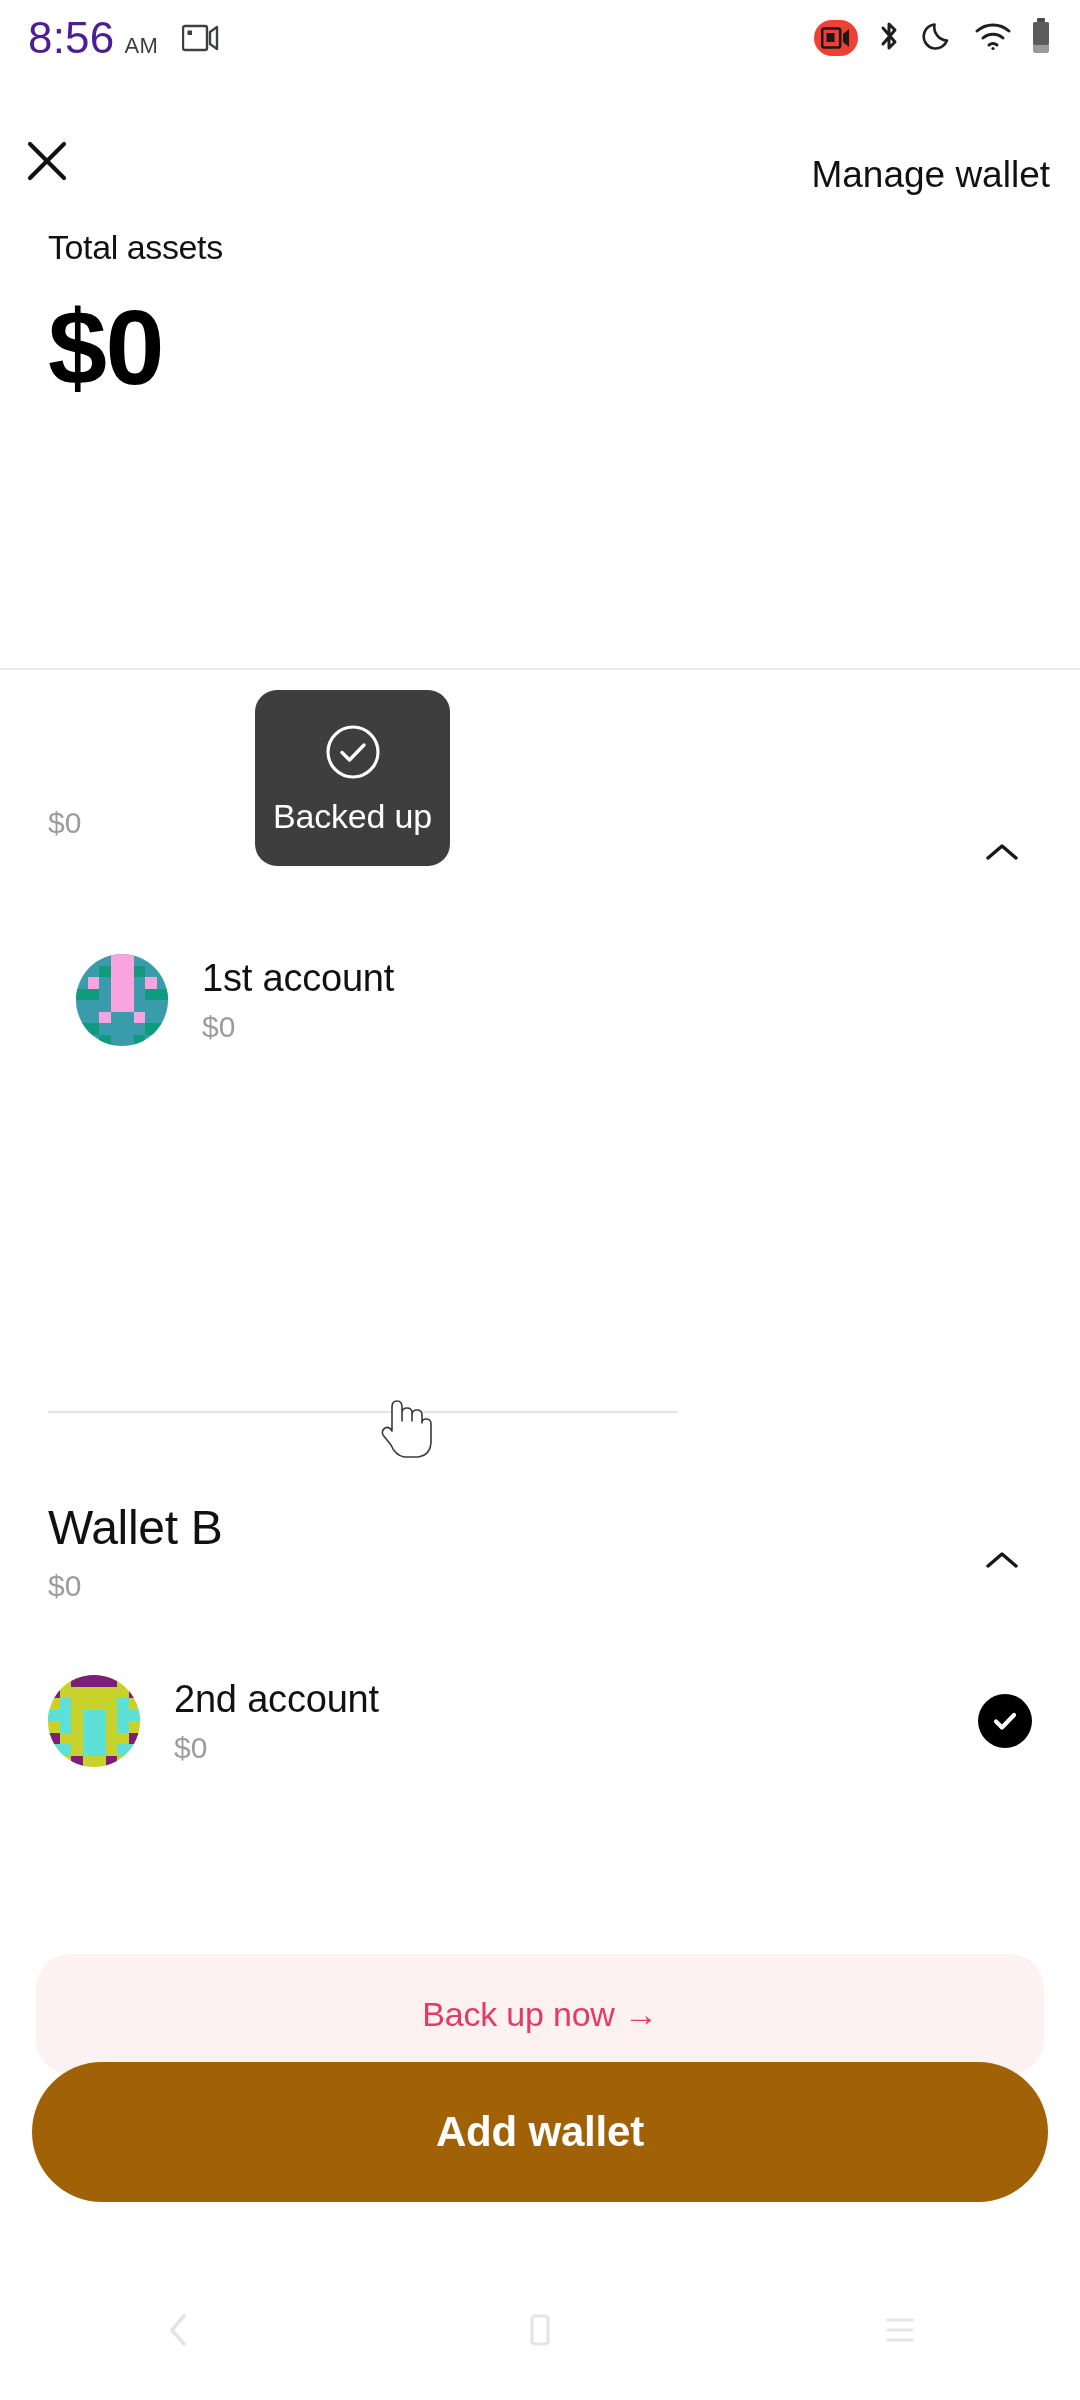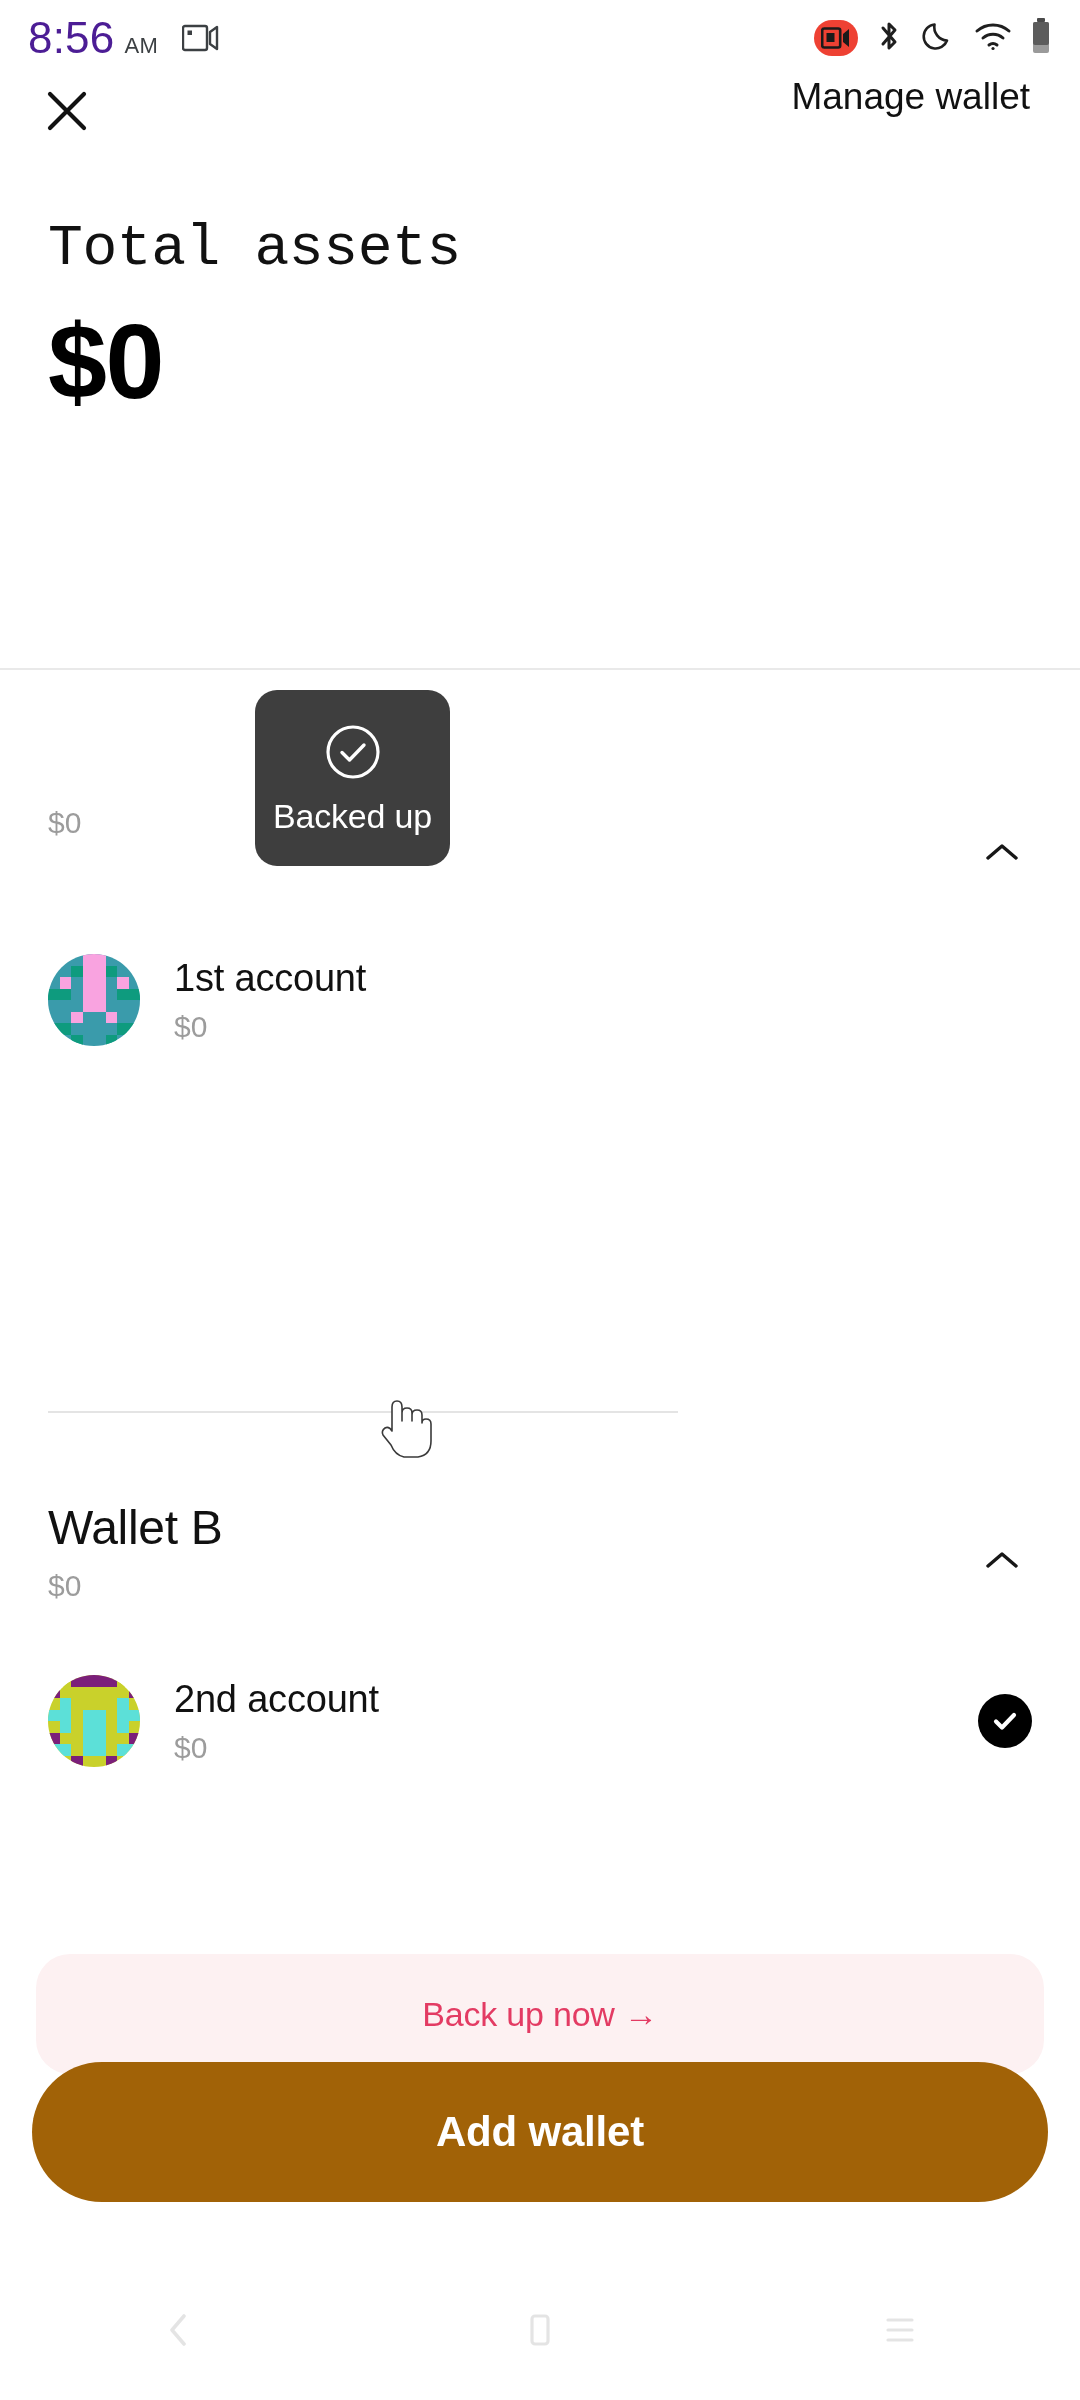--- a/index.html
+++ b/index.html
@@ -62,22 +62,22 @@
     justify-content: center;
   }
 
   
   .header {
     position: absolute;
     top: 76px; left: 0;
     width: 1080px;
     height: 120px;
     display: flex;
-    align-items: flex-start;
-    padding: 0 32px;
+    align-items: flex-end;
+    padding: 0 12px;
     box-sizing: border-box;
   }
   .close-btn {
     width: 70px; height: 70px;
     display: flex;
     align-items: center;
     justify-content: center;
     cursor: pointer;
   }
   .header-spacer { flex: 1; }
@@ -90,25 +90,24 @@
 
   
   .totals {
     position: absolute;
     top: 196px; left: 0;
     width: 1080px;
     padding: 0 48px;
     box-sizing: border-box;
   }
   .totals-label {
-    font-size: 58px;
+    font-size: 34px;
     color: #111111;
-    margin-top: 20px;
+    margin-top: 32px;
     letter-spacing: -0.4px;
-    font-family: Liberation Mono, monospace;
   }
   .totals-amount {
     font-size: 106px;
     font-weight: bold;
     color: #000000;
     margin-top: 22px;
     letter-spacing: -1.5px;
     line-height: 1.1;
   }
 
@@ -377,21 +376,21 @@
     <div class="wallet-head-text">
       <div class="wallet-amount">$0</div>
     </div>
     <div class="chevron-wrap">
       <svg width="44" height="28" viewBox="0 0 44 28">
         <path d="M8 20 L22 8 L36 20" fill="none" stroke="#171717" stroke-width="3.4" stroke-linecap="round" stroke-linejoin="round"></path>
       </svg>
     </div>
   </div>
 
-  <div class="account-row" style="margin-top:58px;">
+  <div class="account-row" style="margin-top:58px;margin-left:28px;">
     <div class="avatar">
       <svg width="92" height="92" viewBox="0 0 8 8" shape-rendering="crispEdges">
         <rect width="8" height="8" fill="#3a9bab"></rect>
         <rect x="3" y="0" width="2" height="1" fill="#f9a3e0"></rect>
         <rect x="2" y="1" width="1" height="1" fill="#0e9b7e"></rect>
         <rect x="3" y="1" width="2" height="1" fill="#f9a3e0"></rect>
         <rect x="5" y="1" width="1" height="1" fill="#0e9b7e"></rect>
         <rect x="1" y="2" width="1" height="1" fill="#f9a3e0"></rect>
         <rect x="2" y="2" width="1" height="1" fill="#3a9bab"></rect>
         <rect x="3" y="2" width="2" height="1" fill="#f9a3e0"></rect>

